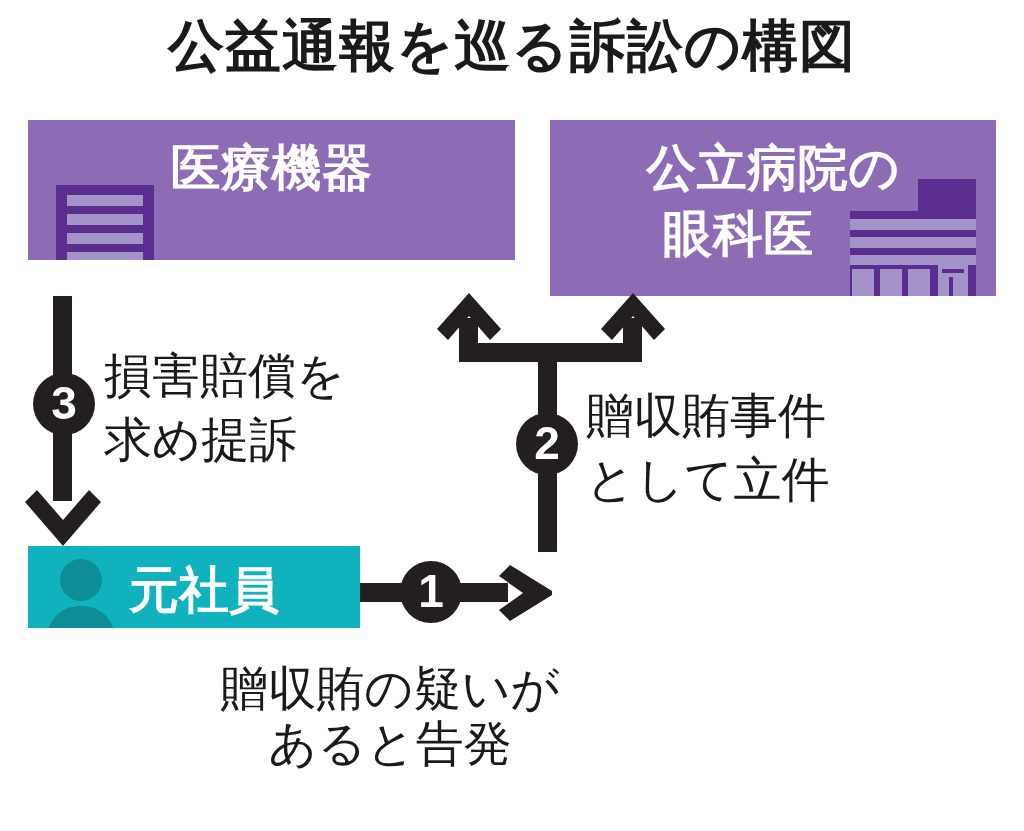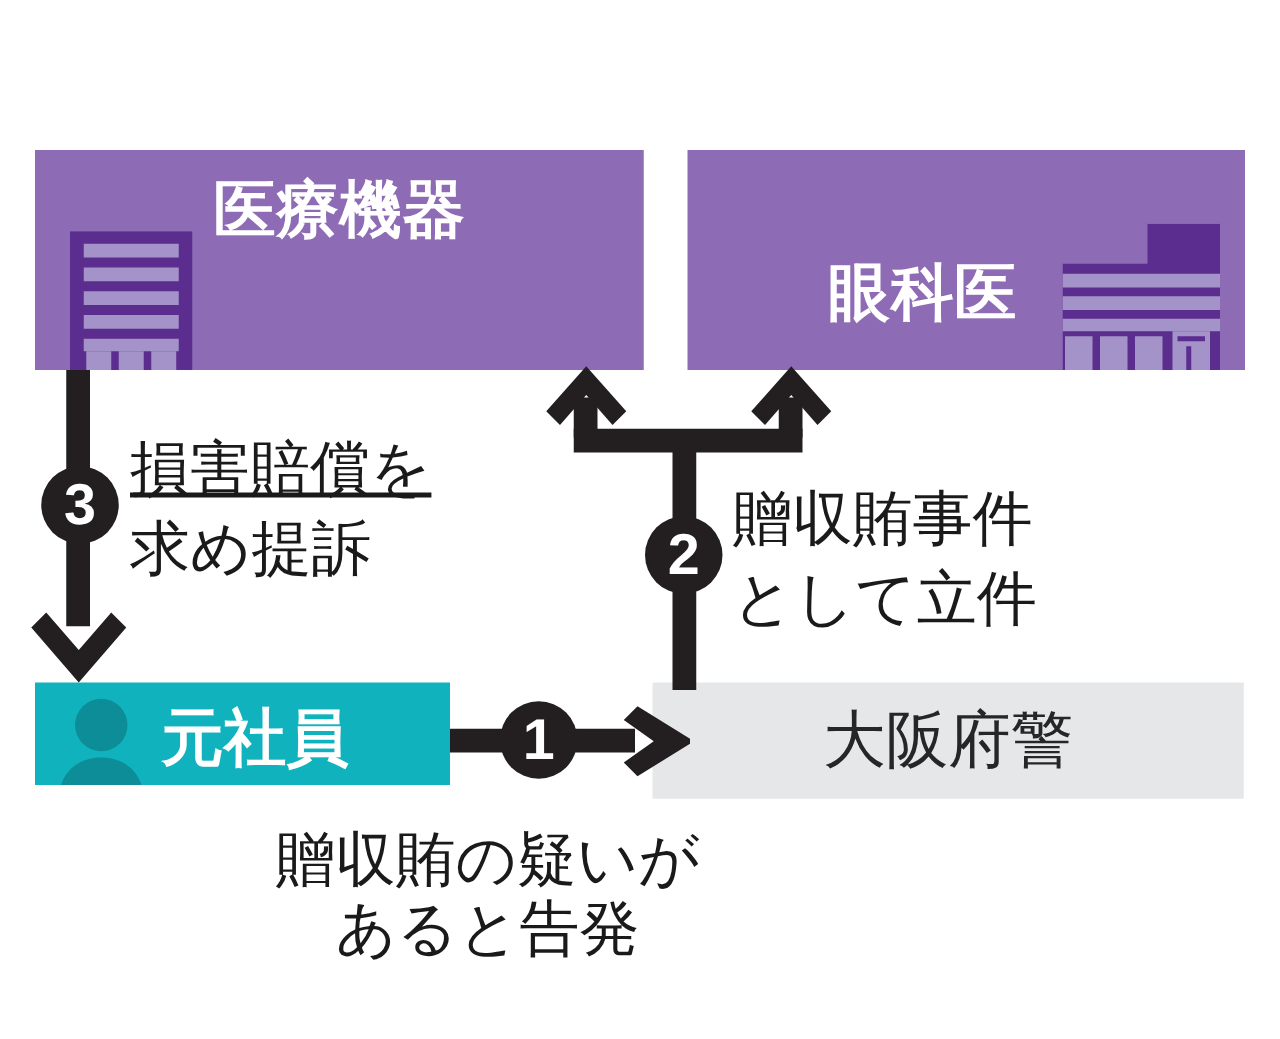--- a/index.html
+++ b/index.html
@@ -132,22 +132,23 @@
   .icon-wrap {
     position: absolute;
     z-index: 2;
   }
 </style>
 </head>
 <body>
 
 <div id="canvas">
 
-
-  <div class="box box-purple" style="left:28px; top:120px; width:487px; height:176px;">
+  <div class="title">公益通報を巡る訴訟の構図</div>
+
+  <div class="box box-purple" style="left:28px; top:120px; width:487px; height:140px;">
 
     <span class="icon-wrap" style="left:28px; top:65px; width:98px; height:111px;">
       <svg width="98" height="111" viewBox="0 0 98 111" xmlns="http://www.w3.org/2000/svg">
         <rect x="0" y="0" width="98" height="111" fill="#5b2d8e"></rect>
         <rect x="11" y="10" width="76" height="11" fill="#a493c8"></rect>
         <rect x="11" y="29" width="76" height="11" fill="#a493c8"></rect>
         <rect x="11" y="48" width="76" height="11" fill="#a493c8"></rect>
         <rect x="11" y="67" width="76" height="11" fill="#a493c8"></rect>
         <rect x="11" y="86" width="76" height="10" fill="#a493c8"></rect>
         <rect x="13" y="96" width="20" height="15" fill="#a493c8"></rect>
@@ -168,29 +169,30 @@
         <rect x="0" y="58" width="126" height="11" fill="#a493c8"></rect>
         <rect x="0" y="76" width="126" height="10" fill="#a493c8"></rect>
         <rect x="2" y="90" width="22" height="27" fill="#a493c8"></rect>
         <rect x="30" y="90" width="22" height="27" fill="#a493c8"></rect>
         <rect x="58" y="90" width="22" height="27" fill="#a493c8"></rect>
         <rect x="88" y="86" width="30" height="31" fill="#a493c8"></rect>
         <rect x="92" y="90" width="22" height="4" fill="#5b2d8e"></rect>
         <rect x="99" y="98" width="4" height="19" fill="#5b2d8e"></rect>
       </svg>
     </span>
+    <span class="box-label-purple" style="left:0; top:22px; width:446px;">公立病院の</span>
     <span class="box-label-purple" style="left:0; top:88px; width:376px;">眼科医</span>
   </div>
 
   <div class="conn" style="left:53px; top:296px; width:19px; height:205px;"></div>
   <svg class="arrow-svg" style="left:20px; top:488px;" width="86" height="60" viewBox="0 0 86 60">
     <polygon points="43,58 5,14 17,2 43,32 69,2 81,14" fill="#231f20"></polygon>
   </svg>
   <div class="step-badge" style="left:33px; top:373px; width:62px; height:62px;">3</div>
-  <div class="flow-text" style="left:104px; top:349px;text-decoration:underline;">損害賠償を</div>
+  <div class="flow-text" style="left:104px; top:349px;">損害賠償を</div>
   <div class="flow-text" style="left:104px; top:413px;">求め提訴</div>
 
   <div class="conn" style="left:538px; top:352px; width:19px; height:200px;"></div>
 
   <div class="conn" style="left:459px; top:343px; width:183px; height:19px;"></div>
 
   <div class="conn" style="left:459px; top:318px; width:19px; height:32px;"></div>
 
   <div class="conn" style="left:623px; top:318px; width:19px; height:32px;"></div>
 
@@ -214,20 +216,17 @@
     </span>
     <span class="box-label-teal" style="left:101px; top:19px;">元社員</span>
   </div>
 
   <div class="conn" style="left:360px; top:583px; width:148px; height:19px;"></div>
   <svg class="arrow-svg" style="left:496px; top:563px;" width="60" height="60" viewBox="0 0 60 60">
     <polygon points="14,2 56,28 56,32 14,58 3,47 27,30 3,13" fill="#231f20"></polygon>
   </svg>
   <div class="step-badge" style="left:400px; top:561px; width:62px; height:62px;">1</div>
 
-  <div class="box box-gray" style="left:522px; top:546px; width:473px; height:93px;">
-    <span class="box-label-gray" style="left:0; top:21px; width:473px; text-align:center;">大阪府警</span>
-  </div>
 
   <div class="caption-text" style="left:110px; top:662px; width:560px;">贈収賄の疑いが
 あると告発</div>
 
 </div>
 
 </body></html>

